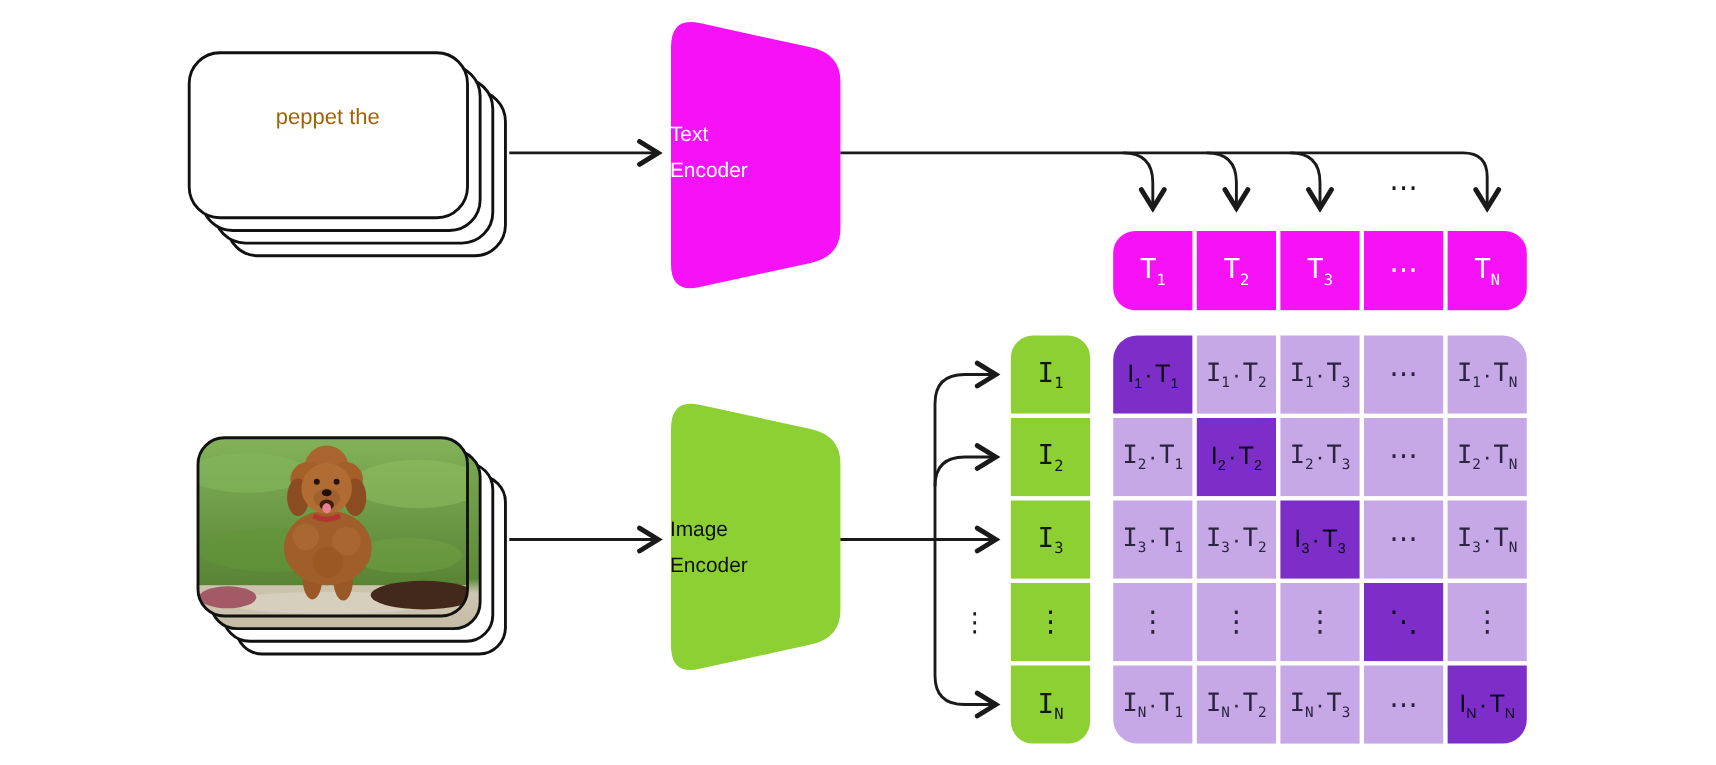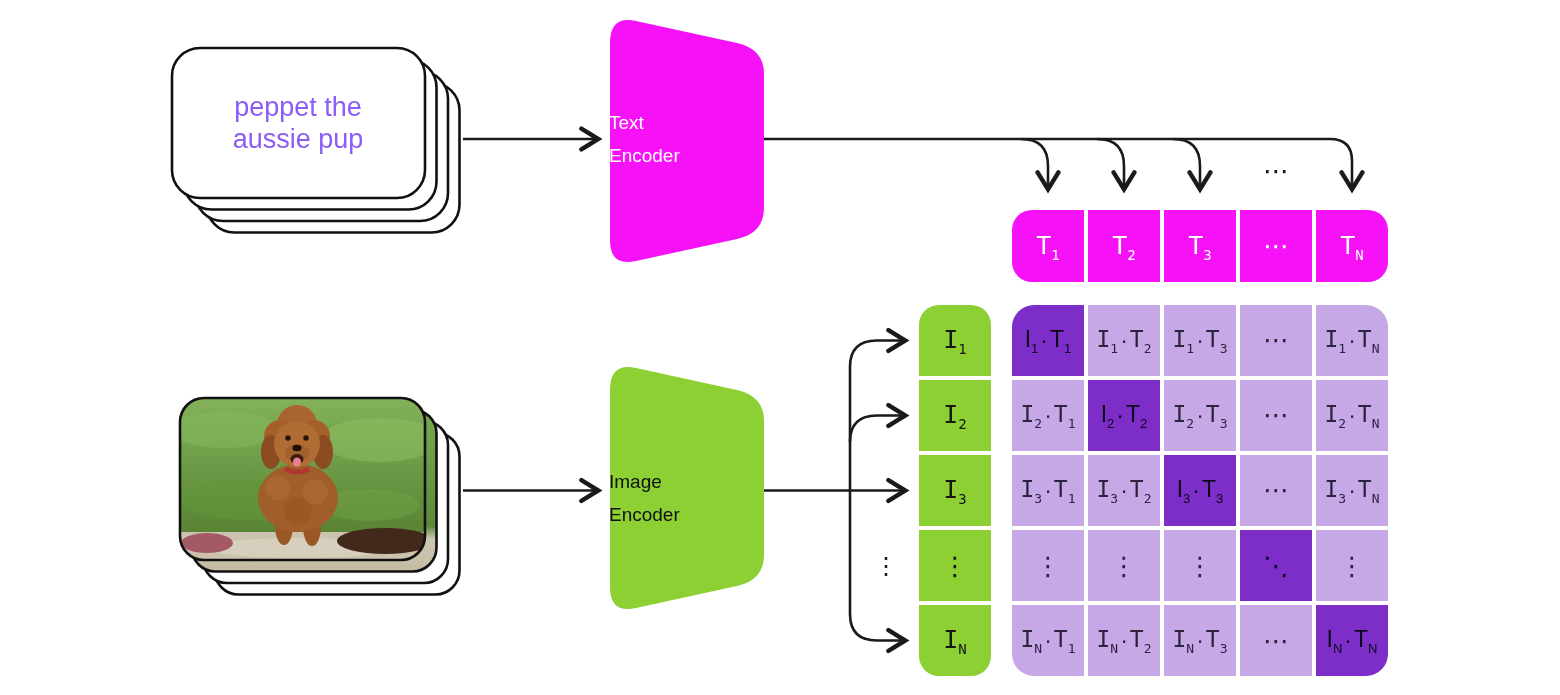--- a/index.html
+++ b/index.html
@@ -4,21 +4,21 @@
 <style>
   html,body{margin:0;padding:0;background:#ffffff;}
   body{width:1560px;height:695px;overflow:hidden;}
   #stage{position:relative;width:1560px;height:695px;font-family:"Liberation Sans",sans-serif;}
   svg.overlay{position:absolute;left:0;top:0;}
   .flow{stroke:var(--line,#1a1a1a);stroke-width:2.6;fill:none;}
   .cardline{stroke:#111;stroke-width:2.6;}
   .ah{stroke:var(--line,#1a1a1a);fill:none;}
 
   .prompt{position:absolute;left:178px;top:91px;width:240px;text-align:center;
-          font-size:27px;line-height:32px;color:#8b5cf6;}
+          font-size:20px;line-height:32px;color:#a16207;}
   .prompt span{display:block;}
 
   .enc-label{position:absolute;width:156px;text-align:left;font-size:19px;line-height:33px;}
   .enc-label span{display:block;}
   #text-enc-label{left:609px;top:106px;color:#ffffff;}
   #img-enc-label{left:609px;top:465px;color:#101010;}
 
   #t-row{position:absolute;left:1012px;top:210px;display:grid;
          grid-template-columns:repeat(5,72px);grid-auto-rows:72px;gap:4px;}
   #i-col{position:absolute;left:919px;top:305px;display:grid;
@@ -140,21 +140,20 @@
       <path class="flow" d="M463 490.5 H597" marker-end="url(#ah)"></path>
       <path class="flow" d="M764 490.5 H904" marker-end="url(#ah)"></path>
       <path class="flow" d="M850 490.5 V367 Q850 340.5 877 340.5 H904" marker-end="url(#ah)"></path>
       <path class="flow" d="M850 442 Q850 415.5 877 415.5 H904" marker-end="url(#ah)"></path>
       <path class="flow" d="M850 490.5 V614 Q850 640.5 877 640.5 H904" marker-end="url(#ah)"></path>
     </g>
   </svg>
 
   <div class="prompt">
     <span>peppet the</span>
-    <span>aussie pup</span>
   </div>
 
   <div class="enc-label" id="text-enc-label">
     <span>Text</span>
     <span>Encoder</span>
   </div>
   <div class="enc-label" id="img-enc-label">
     <span>Image</span>
     <span>Encoder</span>
   </div>

